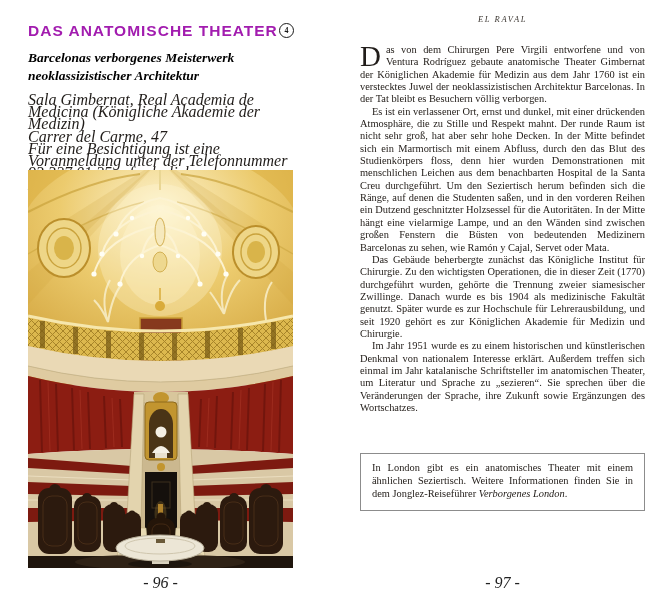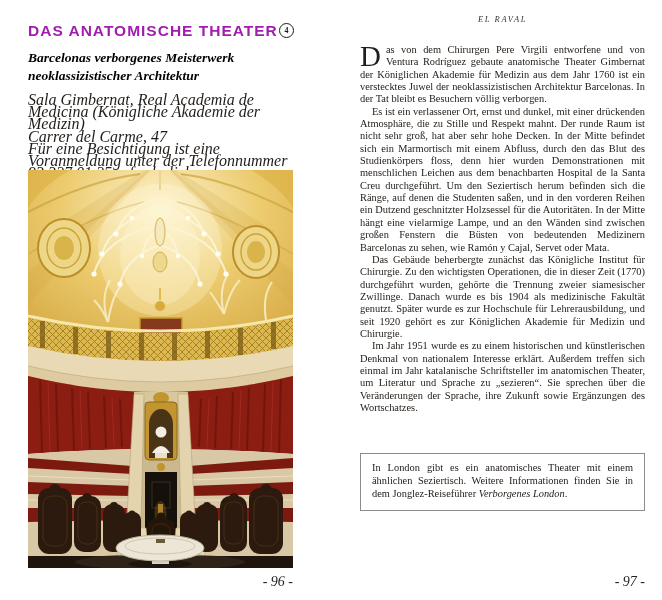--- a/index.html
+++ b/index.html
@@ -12,21 +12,21 @@
                 font-size:15.5px;letter-spacing:1px;color:#a21caf;white-space:nowrap;}
   .badge{width:13px;height:13px;border:1.2px solid #1a1a1a;border-radius:50%;
          display:flex;align-items:center;justify-content:center;margin-top:1px;flex:0 0 auto;}
   .badge i{font-style:normal;font-size:8px;font-weight:bold;color:#1a1a1a;line-height:1;}
   .subtitle{margin:9px 0 0 0;font-size:13.5px;line-height:18px;font-style:italic;
             font-weight:bold;color:#000000;}
   .details{margin-top:9px;}
   .details p{margin:0;font-size:16px;line-height:12.2px;font-style:italic;color:#211d1a;}
   .photo{position:absolute;left:28px;top:170px;width:265px;height:398px;margin:0;overflow:hidden;}
   .photo svg{display:block;}
-  .pageno{position:absolute;top:574px;font-size:14px;font-style:italic;color:#222;text-align:right;}
+  .pageno{position:absolute;top:574px;font-size:16px;font-style:italic;color:#222;text-align:center;}
   .pageno.left{left:28px;width:265px;}
   .pageno.right{left:360px;width:285px;}
   
   .right-col{position:absolute;left:360px;top:14px;width:285px;}
   .running-head{text-align:center;font-size:8.5px;font-style:italic;letter-spacing:1.6px;
                 color:#3c3732;margin-bottom:20px;}
   .right-col p{margin:0;font-size:10.4px;line-height:12.35px;text-align:justify;color:#26211d;}
   .right-col p.indent{text-indent:12px;}
   .dropcap{float:left;font-size:29px;line-height:23px;padding:1px 5px 0 0;color:#211d1a;}
   .info-box{margin-top:39px;border:1px solid #8c8c8c;padding:8px 11px 9px 11px;

